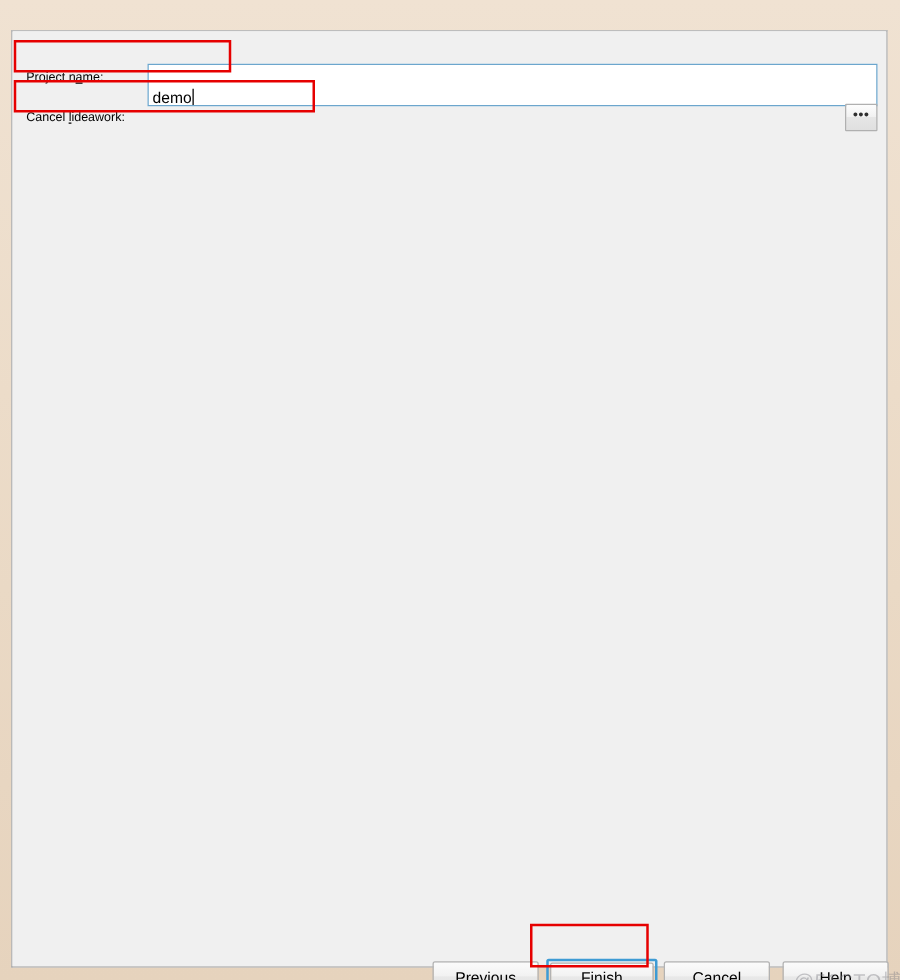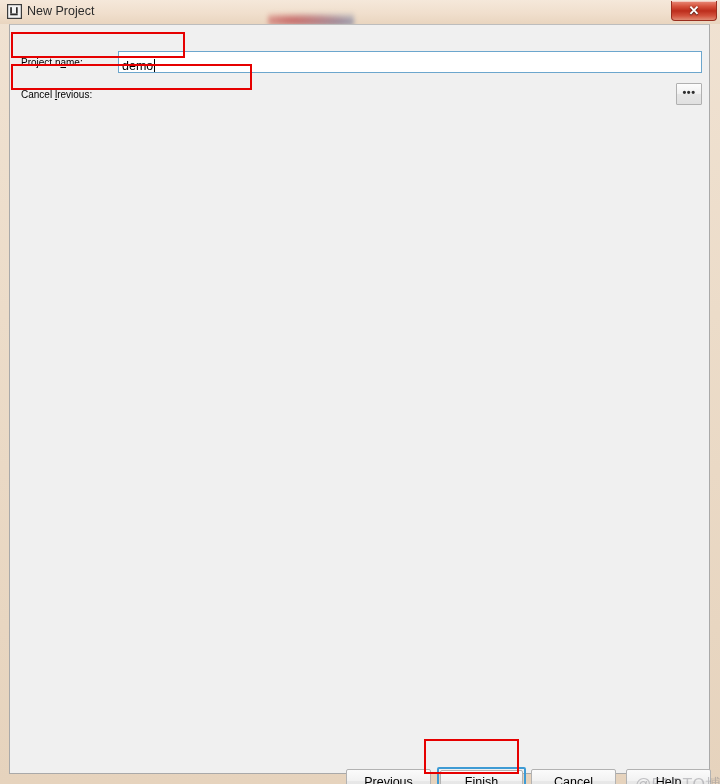--- a/index.html
+++ b/index.html
@@ -101,21 +101,21 @@
   }
   .mn { text-decoration: underline; }
 
   .text-input {
     position: absolute;
     box-sizing: border-box;
     background: #ffffff;
     font-size: 12.5px;
     color: #000000;
     line-height: 20px;
-    padding: 4px 3px;
+    padding: 16px 3px;
     white-space: nowrap;
     overflow: hidden;
   }
   #project-name-input {
     left: 108px; top: 26px;
     width: 584px; height: 22px;
     border: 1px solid #6ca6cd;
     box-shadow: inset 0 0 0 1px #ffffff;
   }
   #project-name-value {
@@ -209,48 +209,29 @@
   }
   #annot-name     { left: 11px;  top: 32px;  width: 174px; height: 26px; }
   #annot-location { left: 11px;  top: 64px;  width: 241px; height: 26px; }
   #annot-finish   { left: 424px; top: 739px; width: 95px;  height: 35px; }
 </style>
 </head>
 <body>
 
 <div id="window">
 
-  <div id="titlebar">
-
-    <div id="app-icon">
-      <svg width="15" height="15" viewBox="0 0 15 15">
-        <rect x="0.5" y="0.5" width="14" height="14" fill="#f3f3f3" stroke="#3c3c3c" stroke-width="1.4"></rect>
-        <rect x="3.2" y="3.2" width="1.7" height="6.3" fill="#2b2b2b"></rect>
-        <rect x="9.0" y="3.2" width="1.7" height="6.3" fill="#2b2b2b"></rect>
-        <rect x="3.2" y="9.5" width="7.5" height="1.8" fill="#2b2b2b"></rect>
-      </svg>
-    </div>
-
-    <div id="title-text">New Project</div>
-
-    <div id="titlebar-smudge"></div>
-
-    <div id="close-button">
-      <span id="close-x">✕</span>
-    </div>
-  </div>
 
   <div id="client">
     <div id="client-inner">
 
       <div class="field-label" style="left:11px; top:30px;"><span>Project n</span><span class="mn">a</span><span>me:</span></div>
 
       <div id="project-name-input" class="text-input" title="demo"><span id="project-name-value">demo</span><span id="name-caret"></span></div>
 
-      <div class="field-label" style="left:11px; top:62px;"><span>Cancel </span><span class="mn">l</span><span>revious:</span></div>
+      <div class="field-label" style="left:11px; top:62px;"><span>Cancel </span><span class="mn">l</span><span>ideawork:</span></div>
 
 
       <div id="browse-button">
         <span id="browse-dots">•••</span>
       </div>
 
       <div id="btn-previous" class="dlg-button">
           <span></span>
           <span class="mn">P</span>
           <span>revious</span>

